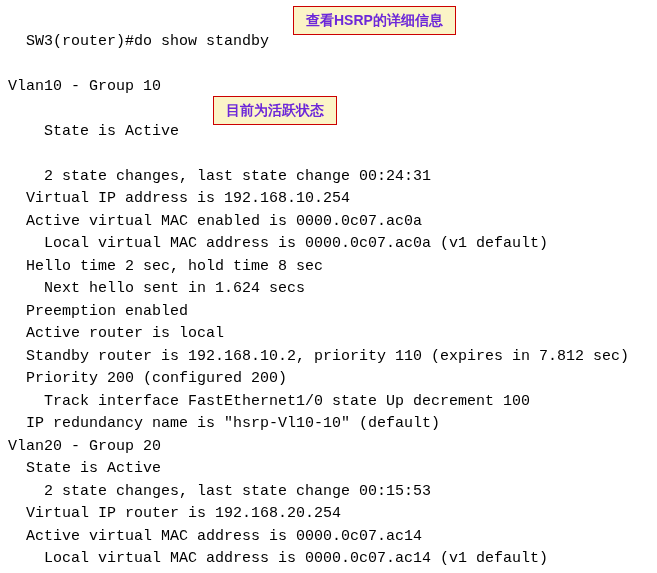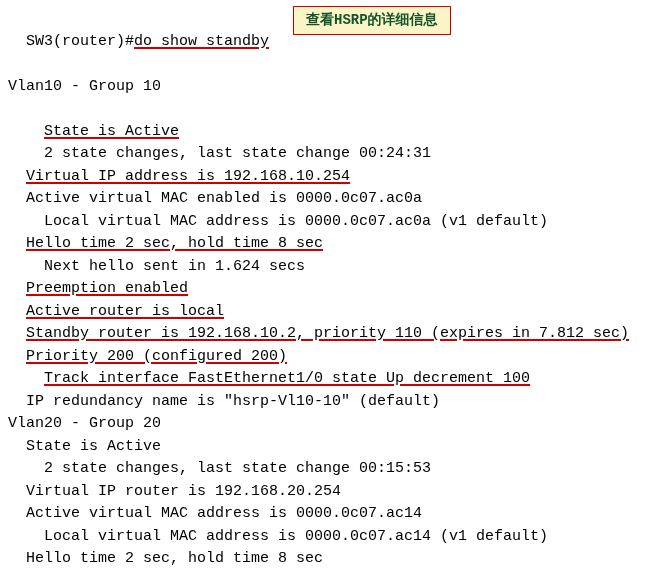--- a/index.html
+++ b/index.html
@@ -10,31 +10,30 @@
       line-height: 1.5;
       background: #fff;
       color: #000;
       width: 641px;
     }
     .line {
       white-space: pre;
       position: relative;
     }
     .underline {
-      text-decoration: underline;
       text-decoration-color: #cc0000;
       text-decoration-thickness: 2px;
       text-underline-offset: 2px;
     }
     .box-annotation {
       display: inline-block;
       background: #fbf4c7;
       border: 1px solid #cc0000;
-      color: #14532d;
-      font-family: Liberation Mono, monospace;
+      color: #6d28d9;
+      font-family: Liberation Sans, sans-serif;
       font-weight: bold;
       padding: 3px 12px;
       font-size: 14px;
       position: absolute;
       white-space: nowrap;
     }
     .box1 {
       left: 285px;
       top: -2px;
     }
@@ -50,20 +49,21 @@
 
 <div class="line">
   <span>SW3(router)#</span><span class="underline">do show standby</span>
   <span class="box-annotation box1">查看HSRP的详细信息</span>
 </div>
 
 <div class="line">Vlan10 - Group 10</div>
 
 <div class="line indent1">
   <span class="underline">State is Active</span>
+  <span class="box-annotation box2">目前为活跃状态</span>
 </div>
 
 <div class="line indent2">2 state changes, last state change 00:24:31</div>
 
 <div class="line indent1"><span class="underline">Virtual IP address is 192.168.10.254</span></div>
 
 <div class="line indent1">Active virtual MAC enabled is 0000.0c07.ac0a</div>
 
 <div class="line indent2">Local virtual MAC address is 0000.0c07.ac0a (v1 default)</div>
 

